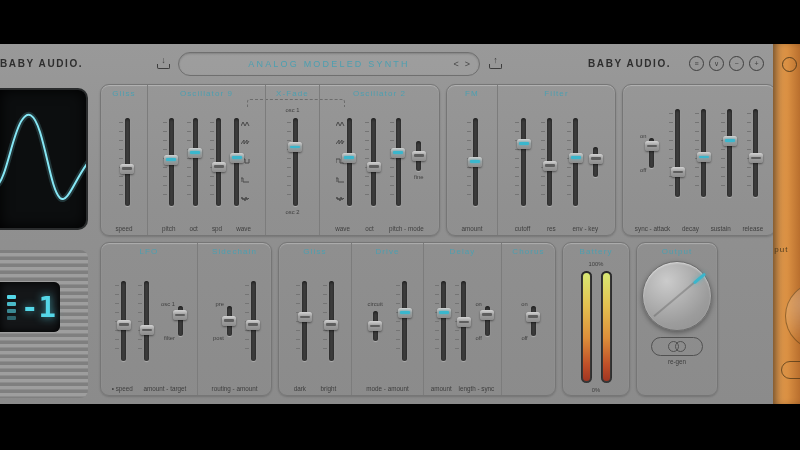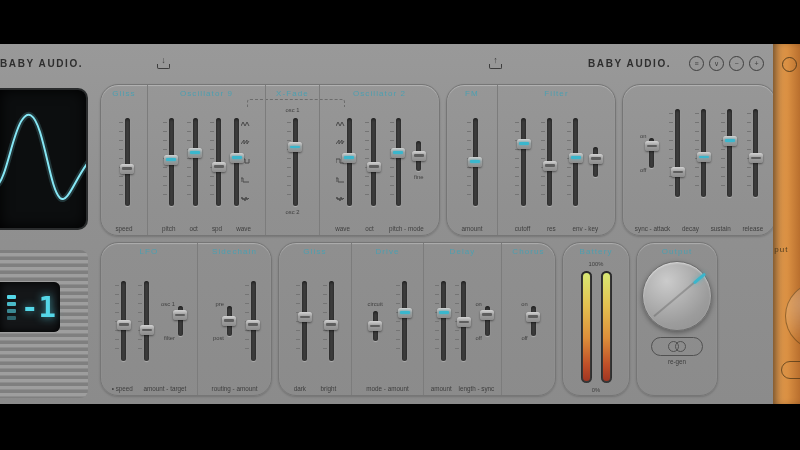--- a/index.html
+++ b/index.html
@@ -37,21 +37,21 @@
   .disp-bars{display:flex;flex-direction:column;gap:3px}
   .disp-bars i{width:9px;height:4px;background:var(--display);border-radius:1px;display:block}
   .disp-bars i:nth-child(2){opacity:.85}.disp-bars i:nth-child(3){opacity:.6}.disp-bars i:nth-child(4){opacity:.4}
   .disp-val{font-family:"DejaVu Sans Mono",monospace;font-size:29px;font-weight:bold;color:var(--display);
             text-shadow:0 0 9px rgba(85,215,232,.75);line-height:1}
 
   
   .row{position:absolute;left:100px;display:flex;gap:6px}
   .row-top{top:40px;height:152px}
   .row-bottom{top:198px;height:154px}
-  .box{border:1px solid #767676;border-radius:18px;display:flex;position:relative;
+  .box{border:1px solid #767676;border-radius:9px;display:flex;position:relative;
        box-shadow:inset 0 1px 1px rgba(255,255,255,.28),0 1px 2px rgba(0,0,0,.18)}
   .section{display:flex;flex-direction:column;position:relative;box-sizing:border-box}
   .section+.section{border-left:1px solid #7c7c7c}
   .sec-title{height:17px;display:flex;align-items:center;justify-content:center;font-size:8px;
              letter-spacing:1.1px;color:var(--label);white-space:nowrap}
   .controls{flex:1;display:flex;align-items:center;justify-content:space-evenly;padding:0 2px}
   .blabels{height:14px;display:flex;align-items:center;justify-content:space-evenly;font-size:6.3px;
            color:#3e3e3e;white-space:nowrap}
 
   .sec-gliss{width:46px}.sec-osc1{width:118px}.sec-xfade{width:54px}.sec-osc2{width:120px}
@@ -119,20 +119,27 @@
 </style>
 </head>
 <body>
 
 <div class="stage">
   <div class="panel">
 
     <div class="header">
       <div class="brand left">BABY AUDIO.</div>
       <div class="tray-icon dl">↓</div>
+      <div class="preset-pill">
+        <span class="preset-name">ANALOG MODELED SYNTH</span>
+        <span class="arrows">
+          <span>&lt;</span>
+          <span>&gt;</span>
+        </span>
+      </div>
       <div class="tray-icon ul">↑</div>
       <div class="brand right">BABY AUDIO.</div>
       <div class="win-icons">
         <div class="icon-circle">≡</div>
         <div class="icon-circle">∨</div>
         <div class="icon-circle">−</div>
         <div class="icon-circle">+</div>
       </div>
     </div>
 

